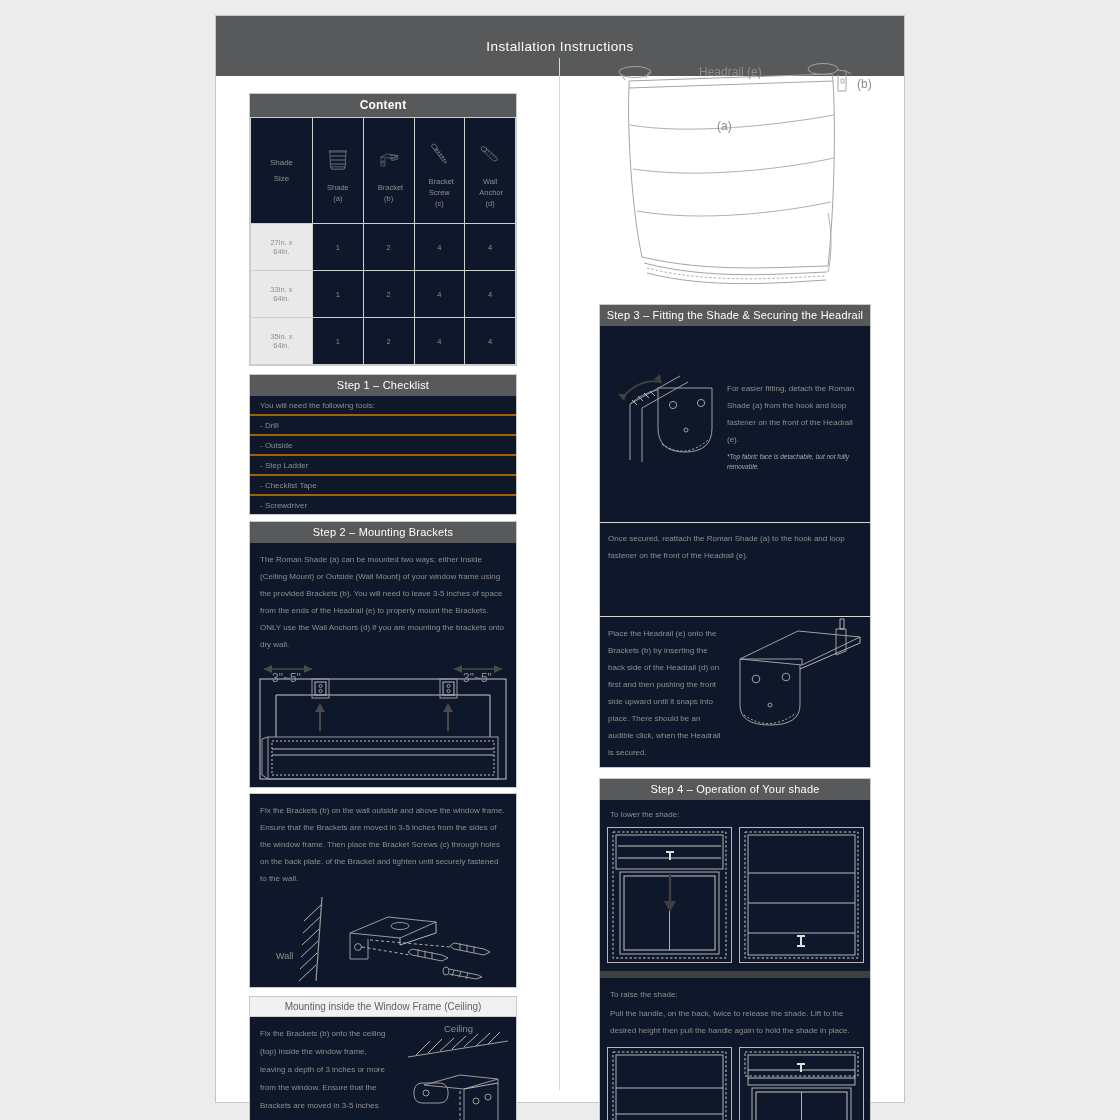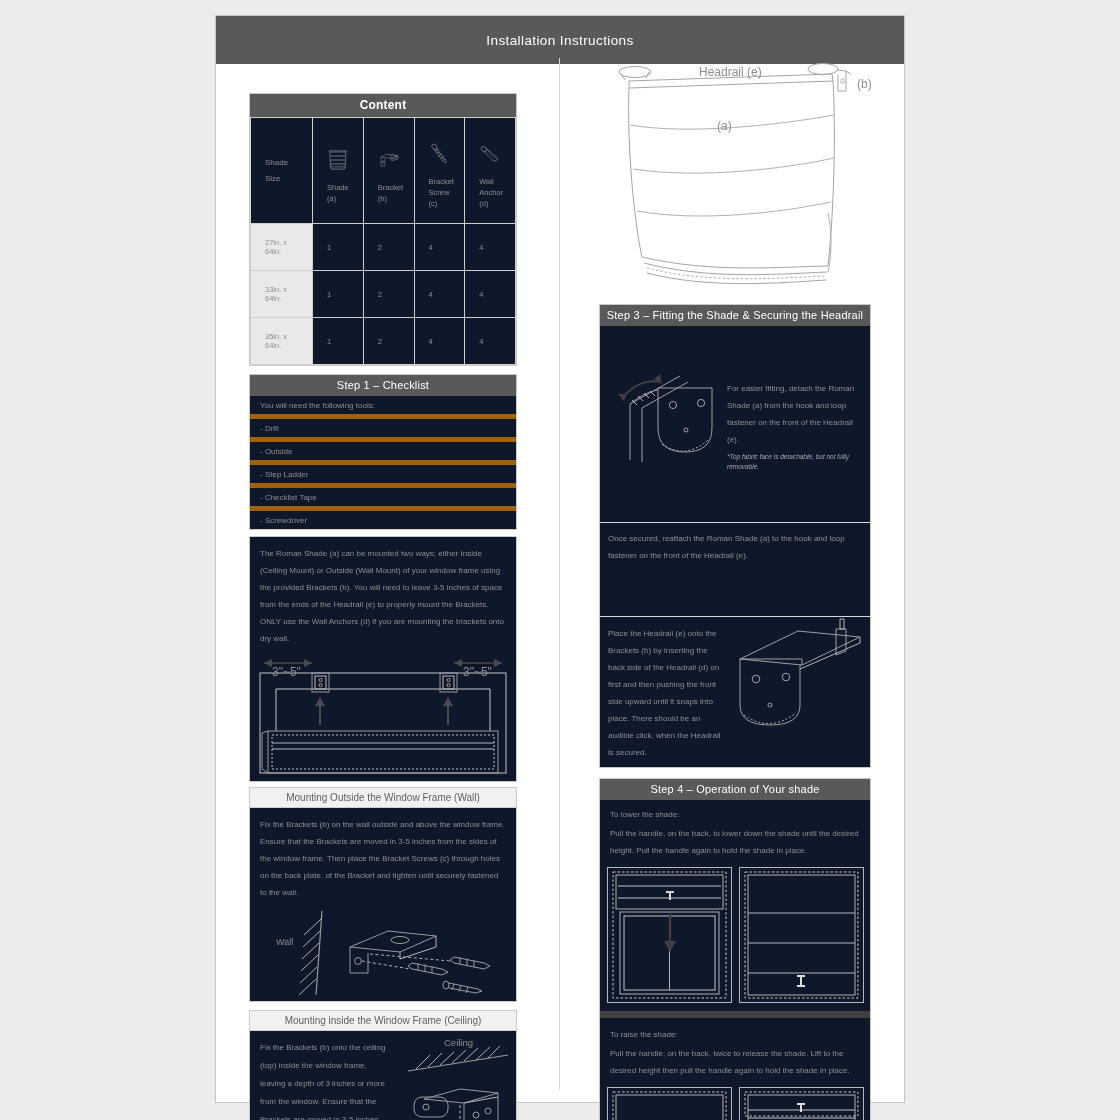--- a/index.html
+++ b/index.html
@@ -2,50 +2,50 @@
 <html><head>
 <meta charset="utf-8">
 <style>
   * { margin:0; padding:0; box-sizing:border-box; }
   html,body { width:1120px; height:1120px; }
   body { background:#ececec; font-family:"Liberation Sans", sans-serif; position:relative; }
 
   .page { position:absolute; left:215px; top:15px; width:690px; height:1088px;
           background:#ffffff; border:1px solid #c6c6c6; }
 
-  .header-bar { height:48px; background:#58595b; color:#fff; display:flex;
+  .header-bar { height:60px; background:#58595b; color:#fff; display:flex;
                 align-items:center; justify-content:center; font-size:13.5px; letter-spacing:.4px; }
 
   .col-divider { position:absolute; left:343px; top:42px; width:1px; height:1032px; background:#d8d8d8; }
 
   .col-left  { position:absolute; left:33px;  top:77px; width:268px; }
   .col-right { position:absolute; left:383px; top:45px; width:272px; }
 
   .section { border:1px solid #c9c9c9; background:#0f172a; }
   .bar-dark  { background:#58595b; color:#fff; text-align:center; font-size:11px;
                padding:4px 2px 5px; letter-spacing:.2px; }
   .bar-light { background:#f1f1f1; color:#5f5f5f; text-align:center; font-size:10px;
                padding:4px 2px; border-bottom:1px solid #cfcfcf; }
   .body-text { font-size:8px; color:#8e8e8e; line-height:17px; padding:8px 10px 6px; letter-spacing:0; }
   .note-text { font-size:6.5px; font-style:italic; color:#a9a9a9; line-height:10px; }
 
   
   table.ctable { width:100%; border-collapse:collapse; table-layout:fixed; }
   table.ctable td { border:1px solid #cfcfcf; font-size:7.5px; color:#8e8e8e;
-                    vertical-align:middle; padding:14px; }
+                    text-align:center; vertical-align:middle; padding:14px; }
   table.ctable col.c0 { width:62px; }
   .hdr-cell { height:92px; }
   .hdr-label { line-height:11px; }
   .icon-wrap { height:44px; display:flex; align-items:center; justify-content:center; }
   .size-cell { background:#e9e9e9; height:27px; }
   .num-cell  { height:27px; }
   .shade-size-txt { line-height:16px; font-size:8px; }
 
   
-  .chk-row { font-size:8px; color:#8e8e8e; padding:4px 10px 3px; border-top:5px solid #a16207; line-height:11px; }
+  .chk-row { font-size:8px; color:#8e8e8e; padding:4px 10px 3px; border-top:2px solid #a16207; line-height:11px; }
   .chk-row.first { border-top:none; }
 
   .diagram { position:relative; }
   .diagram svg { display:block; }
   .dlabel { position:absolute; font-size:12px; color:#8e8e8e; white-space:nowrap; }
 
   
   .s3-row { display:flex; border-top:1px solid #d8d8d8;margin-top:44px; }
   .s3-row.no-border { border-top:none; }
   .s3-text { font-size:8px; color:#8e8e8e; line-height:17px; padding:8px 8px 4px; }
@@ -156,20 +156,21 @@
       <div class="bar-dark">Step 1 – Checklist</div>
       <div class="chk-row first">You will need the following tools:</div>
       <div class="chk-row">- Drill</div>
       <div class="chk-row">- Outside</div>
       <div class="chk-row">- Step Ladder</div>
       <div class="chk-row">- Checklist Tape</div>
       <div class="chk-row">- Screwdriver</div>
     </div>
 
     <div class="section mt6">
+      <div class="bar-dark">Step 2 – Mounting Brackets</div>
       <div class="body-text">The Roman Shade (a) can be mounted two ways; either Inside (Ceiling Mount) or Outside (Wall Mount) of your window frame using the provided Brackets (b). You will need to leave 3-5 inches of space from the ends of the Headrail (e) to properly mount the Brackets. ONLY use the Wall Anchors (d) if you are mounting the brackets onto dry wall.</div>
       <div class="diagram" style="height:128px;">
         <svg width="266" height="128" viewBox="0 0 266 128" fill="none">
           <g stroke="#4a4a4a" stroke-width="1.6">
             <path d="M14 10 H62"></path>
               <path d="M204 10 H252"></path>
           </g>
           <g fill="#4a4a4a" stroke="none">
             <path d="M14 10 l8 -4 v8 z"></path>
               <path d="M62 10 l-8 -4 v8 z"></path>
@@ -202,21 +203,20 @@
             <path d="M22 90 H244 M22 96 H244" stroke="#b9b9b9"></path>
             <rect x="22" y="82" width="222" height="34" stroke-dasharray="2 2" stroke="#c2c2c2"></rect>
           </g>
         </svg>
         <span class="dlabel" style="left:22px; top:12px;">3"~5"</span>
         <span class="dlabel" style="left:213px; top:12px;">3"~5"</span>
       </div>
     </div>
 
     <div class="section mt5">
-      <div class="bar-light">Mounting Outside the Window Frame (Wall)</div>
       <div class="body-text">Fix the Brackets (b) on the wall outside and above the window frame. Ensure that the Brackets are moved in 3-5 inches from the sides of the window frame. Then place the Bracket Screws (c) through holes on the back plate. of the Bracket and tighten until securely fastened to the wall.</div>
       <div class="diagram" style="height:94px;">
         <svg width="266" height="94" viewBox="0 0 266 94" fill="none" stroke="#9a9a9a">
           <path d="M72 4 L66 88" stroke-width="1.2"></path>
           <path d="M71 12 L54 28 M70 24 L53 40 M69 36 L52 52 M68 48 L51 64 M67 60 L50 76 M66 72 L49 88" stroke="#b0b0b0"></path>
           <path d="M100 40 L138 24 L186 29 L150 45 Z"></path>
           <path d="M100 40 V66 H118 V46"></path>
           <ellipse cx="150" cy="33" rx="9" ry="3.5"></ellipse>
           <circle cx="108" cy="54" r="3.4"></circle>
           <path d="M150 45 L150 52 L186 40 L186 29" stroke="#b5b5b5"></path>
@@ -230,21 +230,21 @@
             <path d="M204 50 L234 56 M204 56 L234 62 M204 50 L200 53 L204 56"></path>
             <path d="M210 50 v7 M217 51.5 v7 M224 53 v7"></path>
             <path d="M234 56 l6 3 l-6 3"></path>
           </g>
           <g stroke="#9a9a9a">
             <ellipse cx="196" cy="78" rx="3" ry="4"></ellipse>
             <path d="M199 76 L228 82 M199 81 L226 86 M228 82 l4 2 l-6 2"></path>
             <path d="M204 77 l-2 6 M211 78.5 l-2 6 M218 80 l-2 6"></path>
           </g>
         </svg>
-        <span class="dlabel" style="left:26px; top:30px; font-size:9px;">Wall</span>
+        <span class="dlabel" style="left:26px; top:58px; font-size:9px;">Wall</span>
       </div>
     </div>
 
     <div class="section mt8">
       <div class="bar-light">Mounting inside the Window Frame (Ceiling)</div>
       <div style="display:flex;">
         <div class="body-text" style="width:152px; line-height:18px;">Fix the Brackets (b) onto the ceiling (top) inside the window frame, leaving a depth of 3 inches or more from the window. Ensure that the Brackets are moved in 3-5 inches from the sides of the window frame. Then place the Bracket Screws (c) through the top holes and tighten until securely fastened to the top of the window frame.</div>
         <div class="diagram" style="width:112px; height:158px; margin-top:6px;">
           <svg width="112" height="158" viewBox="0 0 112 158" fill="none" stroke="#9a9a9a">
             <path d="M6 34 L106 18" stroke-width="1.2"></path>
@@ -348,21 +348,20 @@
             <path d="M108 12 h10 v22 l-10 4 z"></path>
             <path d="M112 2 h4 v10 h-4 z" stroke="#b5b5b5"></path>
           </svg>
         </div>
       </div>
     </div>
 
     <div class="section" style="margin-top:10px;">
       <div class="bar-dark">Step 4 – Operation of Your shade</div>
       <div class="s3-text" style="padding:6px 10px 2px;">To lower the shade:</div>
-      <div class="s3-text" style="padding:0 10px 6px;">Pull the handle, on the back, to lower down the shade until the desired height. Pull the handle again to hold the shade in place.</div>
       <div class="winrow">
         <div class="winbox diagram">
           <svg width="123" height="134" viewBox="0 0 123 134" fill="none" stroke="#b2b2b2">
             <rect x="5" y="4" width="113" height="126" stroke-dasharray="2.5 2" stroke="#c6c6c6"></rect>
             <rect x="8" y="7" width="107" height="34"></rect>
             <path d="M10 18 H113 M10 30 H113" stroke="#c6c6c6"></path>
             <path d="M58 24 h8 M62 24 v8" stroke="#dadada" stroke-width="2"></path>
             <rect x="12" y="44" width="99" height="82"></rect>
             <rect x="16" y="48" width="91" height="74" stroke="#c6c6c6"></rect>
             <path d="M61.5 48 V122" stroke="#b2b2b2"></path>

